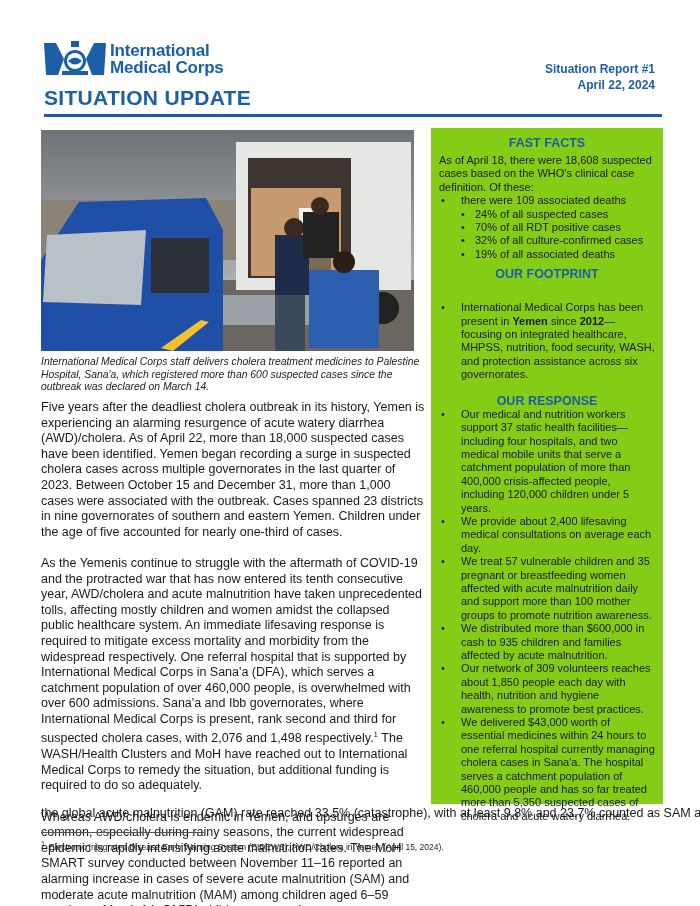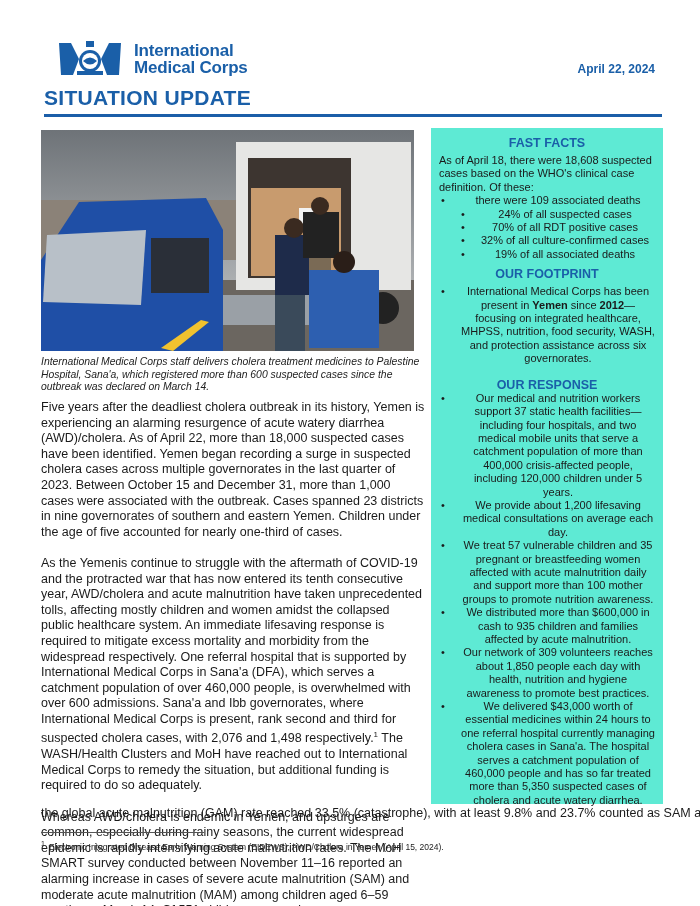--- a/index.html
+++ b/index.html
@@ -1,40 +1,40 @@
 <!DOCTYPE html>
 <html><head>
 <meta charset="utf-8">
 <style>
   html, body { margin:0; padding:0; background:#ffffff; }
   body { width:700px; height:906px; position:relative; overflow:hidden;
          font-family:"Liberation Sans", sans-serif; color:#1a1a1a; }
-  .logo { position:absolute; left:59px; top:39px; height:40px; display:flex; align-items:center;gap:9px; }
+  .logo { position:absolute; left:44px; top:39px; height:40px; display:flex; align-items:center; }
   .logo-mark { width:62px; height:36px; position:relative; }
   .logo-text { margin-left:4px; color:#1a5fa8; font-weight:bold; font-size:17px; line-height:17px; letter-spacing:-0.2px; }
   .sit-title { position:absolute; left:44px; top:86px; color:#1a5fa8; font-weight:bold; font-size:21px; letter-spacing:0.3px; }
   .report-head { position:absolute; right:45px; top:61px; text-align:right; color:#1a5fa8; font-weight:bold; font-size:12px; line-height:16px; }
   .rule { position:absolute; left:44px; top:114px; width:618px; height:3px; background:#1b5ea8; }
 
   .photo { position:absolute; left:41px; top:130px; width:373px; height:221px; overflow:hidden; }
   .caption { position:absolute; left:41px; top:356px; width:380px; font-style:italic; font-size:10.4px; line-height:12.6px; color:#222; }
 
   .main { position:absolute; left:41px; top:400px; width:384px; font-size:12.5px; line-height:15.6px; color:#1a1a1a; }
   .main p { margin:0 0 15.6px 0; }
   .main sup { font-size:8px; }
   .wide-line { position:absolute; left:41px; top:806px; font-size:12.5px; line-height:15.6px; white-space:nowrap; }
   .fn-rule { position:absolute; left:41px; top:832px; width:163px; height:1px; background:#555; }
   .footnote { position:absolute; left:41px; top:840px; font-size:8.5px; color:#222; }
   .footnote sup { font-size:7px; margin-right:4px; }
 
-  .panel { position:absolute; left:431px; top:128px; width:232px; height:676px; background:#5eead4; }
+  .panel { position:absolute; left:431px; top:128px; width:232px; height:676px; background:#84cc16; }
   .panel h3 { margin:0; text-align:center; color:#1a5fa8; font-size:12.5px; font-weight:bold; }
   .panel .intro { font-size:11px; line-height:13.4px; padding:0 8px; margin:4px 0 0 0; }
   .panel ul { list-style:none; margin:0; padding:0 8px 0 8px; }
-  .panel li { position:relative; font-size:11px; line-height:13.4px; padding-left:22px;text-align:center; }
+  .panel li { position:relative; font-size:11px; line-height:13.4px; padding-left:22px; }
   .panel li::before { content:"\2022"; position:absolute; left:2px; top:0; }
   .panel ul.sub li { padding-left:14px; margin-left:22px; }
   .panel ul.sub li::before { left:0; }
   .panel .section { margin-top:4px; }
   .panel ul.resp li { margin-bottom:0; }
 </style>
 </head>
 <body>
 
 <div class="logo">
@@ -49,20 +49,21 @@
       <rect x="18" y="30" width="26" height="4" fill="#1a5fa8"></rect>
     </svg>
   </div>
   <div class="logo-text">
     <div>International</div>
     <div>Medical Corps</div>
   </div>
 </div>
 <div class="sit-title">SITUATION UPDATE</div>
 <div class="report-head">
+  <div>Situation Report #1</div>
   <div>April 22, 2024</div>
 </div>
 <div class="rule"></div>
 
 <div class="photo" title="Staff unloading boxes of medicines from a truck next to a blue pickup">
   <svg width="373" height="221" viewBox="0 0 373 221">
     <defs>
       <linearGradient id="sky" x1="0" y1="0" x2="0" y2="1">
         <stop offset="0" stop-color="#6e7378"></stop>
         <stop offset="1" stop-color="#c9cbcc"></stop>
@@ -115,29 +116,29 @@
   </ul>
   <ul class="sub">
     <li>24% of all suspected cases</li>
     <li>70% of all RDT positive cases</li>
     <li>32% of all culture-confirmed cases</li>
     <li>19% of all associated deaths</li>
   </ul>
 
   <div class="section" style="margin-top:6px">
     <h3>OUR FOOTPRINT</h3>
-    <ul style="margin-top:4px">
+    <ul style="margin-top:20px">
       <li><span>International Medical Corps has been present in </span><b>Yemen</b><span> since </span><b>2012</b><span>—focusing on integrated healthcare, MHPSS, nutrition, food security, WASH, and protection assistance across six governorates.</span></li>
     </ul>
   </div>
 
   <div class="section" style="margin-top:12px">
     <h3>OUR RESPONSE</h3>
     <ul class="resp">
       <li>Our medical and nutrition workers support 37 static health facilities—including four hospitals, and two medical mobile units that serve a catchment population of more than 400,000 crisis-affected people, including 120,000 children under 5 years.</li>
-      <li>We provide about 1,200 lifesaving medical consultations on average each day.</li>
+      <li>We provide about 2,400 lifesaving medical consultations on average each day.</li>
       <li>We treat 57 vulnerable children and 35 pregnant or breastfeeding women affected with acute malnutrition daily and support more than 100 mother groups to promote nutrition awareness.</li>
       <li>We distributed more than $600,000 in cash to 935 children and families affected by acute malnutrition.</li>
       <li>Our network of 309 volunteers reaches about 1,850 people each day with health, nutrition and hygiene awareness to promote best practices.</li>
       <li>We delivered $43,000 worth of essential medicines within 24 hours to one referral hospital currently managing cholera cases in Sana'a. The hospital serves a catchment population of 460,000 people and has so far treated more than 5,350 suspected cases of cholera and acute watery diarrhea.</li>
     </ul>
   </div>
 </div>
 
 </body></html>

